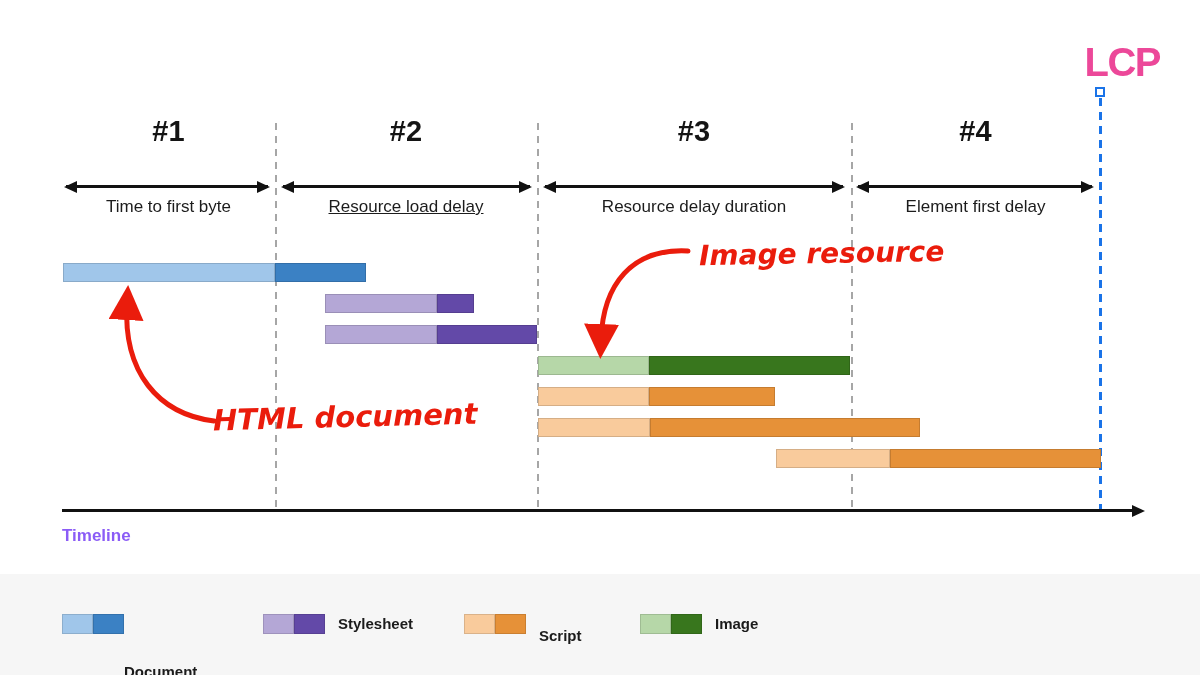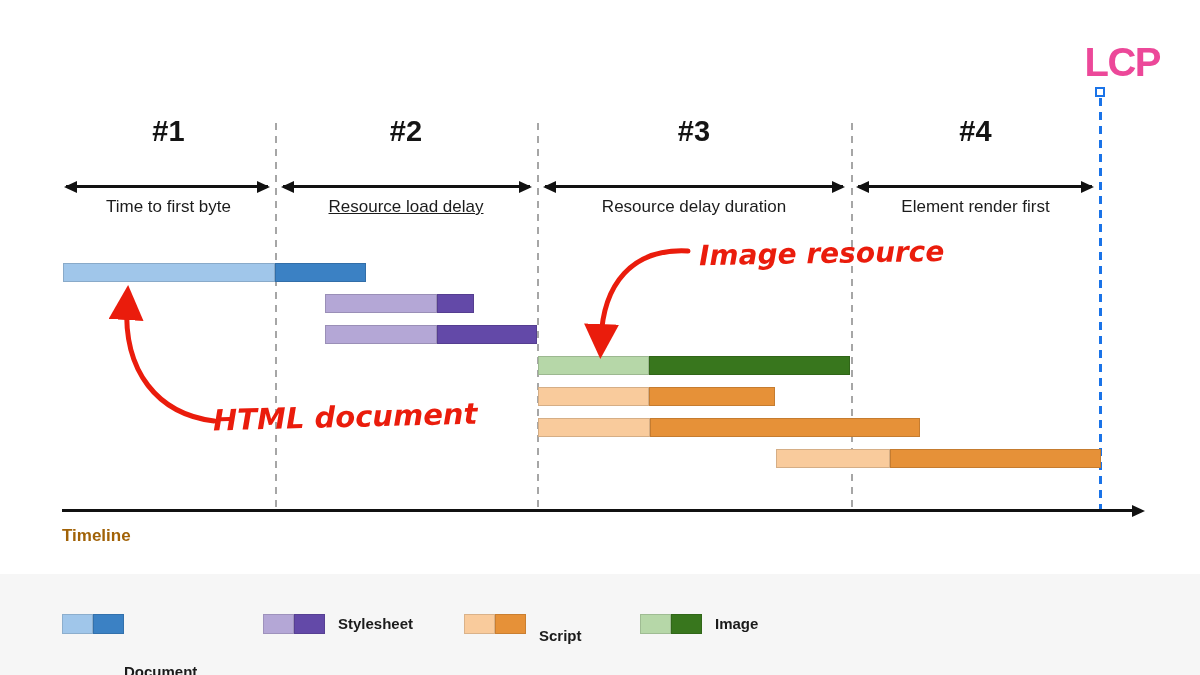--- a/index.html
+++ b/index.html
@@ -49,21 +49,21 @@
     box-shadow:inset 0 0 0 1px rgba(0,0,0,0.14);
   }
 
   
   .axis{left:62px;top:509px;width:1071px;height:3px;background:#111;z-index:4;}
   .axis::after{
     content:"";position:absolute;right:-12px;top:-4.5px;
     border-top:6px solid transparent;border-bottom:6px solid transparent;
     border-left:13px solid #111;
   }
-  .axis-label{left:62px;top:526px;font-size:17px;font-weight:700;color:#a16207;z-index:4;}
+  .axis-label{left:62px;top:526px;font-size:17px;font-weight:700;color:#8b5cf6;z-index:4;}
 
   
   .legend-band{left:0;top:574px;width:1200px;height:101px;background:#f6f6f6;z-index:2;}
   .legend-swatch{position:absolute;top:40px;width:31px;height:20px;box-shadow:inset 0 0 0 1px rgba(0,0,0,0.12);}
   .legend-label{position:absolute;top:40px;height:20px;line-height:20px;font-size:15px;font-weight:700;color:#1b1b1b;white-space:nowrap;}
 
   
   .ann{
     font-family:"DejaVu Sans",sans-serif;font-style:italic;font-weight:700;
     white-space:nowrap;z-index:6;
@@ -89,21 +89,21 @@
       <div class="abs divider" style="left: 275px; background: repeating-linear-gradient(rgb(166, 166, 166) 0px, rgb(166, 166, 166) 7px, transparent 7px, transparent 13px);"></div>
       <div class="abs sec-num" style="left: 406px;">#2</div>
       <div class="abs sec-sub" style="left: 406px; text-decoration: underline;">Resource load delay</div>
       <div class="abs harrow" style="left: 283px; width: 247px;"></div>
       <div class="abs divider" style="left: 537px; background: repeating-linear-gradient(rgb(166, 166, 166) 0px, rgb(166, 166, 166) 7px, transparent 7px, transparent 13px);"></div>
       <div class="abs sec-num" style="left: 694px;">#3</div>
       <div class="abs sec-sub" style="left: 694px;">Resource delay duration</div>
       <div class="abs harrow" style="left: 545px; width: 298px;"></div>
       <div class="abs divider" style="left: 851px; background: repeating-linear-gradient(rgb(166, 166, 166) 0px, rgb(166, 166, 166) 7px, transparent 7px, transparent 13px);"></div>
       <div class="abs sec-num" style="left: 975.5px;">#4</div>
-      <div class="abs sec-sub" style="left: 975.5px;">Element render first</div>
+      <div class="abs sec-sub" style="left: 975.5px;">Element first delay</div>
       <div class="abs harrow" style="left: 858px; width: 234px;"></div>
     </div>
   <div id="bars-layer">
       <div class="bar-seg" style="left: 63px; top: 263px; width: 212px; background: rgb(160, 198, 234);"></div>
       <div class="bar-seg" style="left: 275px; top: 263px; width: 91px; background: rgb(59, 129, 196);"></div>
       <div class="bar-seg" style="left: 325px; top: 294px; width: 112px; background: rgb(180, 167, 214);"></div>
       <div class="bar-seg" style="left: 437px; top: 294px; width: 37px; background: rgb(99, 73, 168);"></div>
       <div class="bar-seg" style="left: 325px; top: 325px; width: 112px; background: rgb(180, 167, 214);"></div>
       <div class="bar-seg" style="left: 437px; top: 325px; width: 100px; background: rgb(99, 73, 168);"></div>
       <div class="bar-seg" style="left: 538px; top: 356px; width: 111px; background: rgb(182, 215, 168);"></div>

